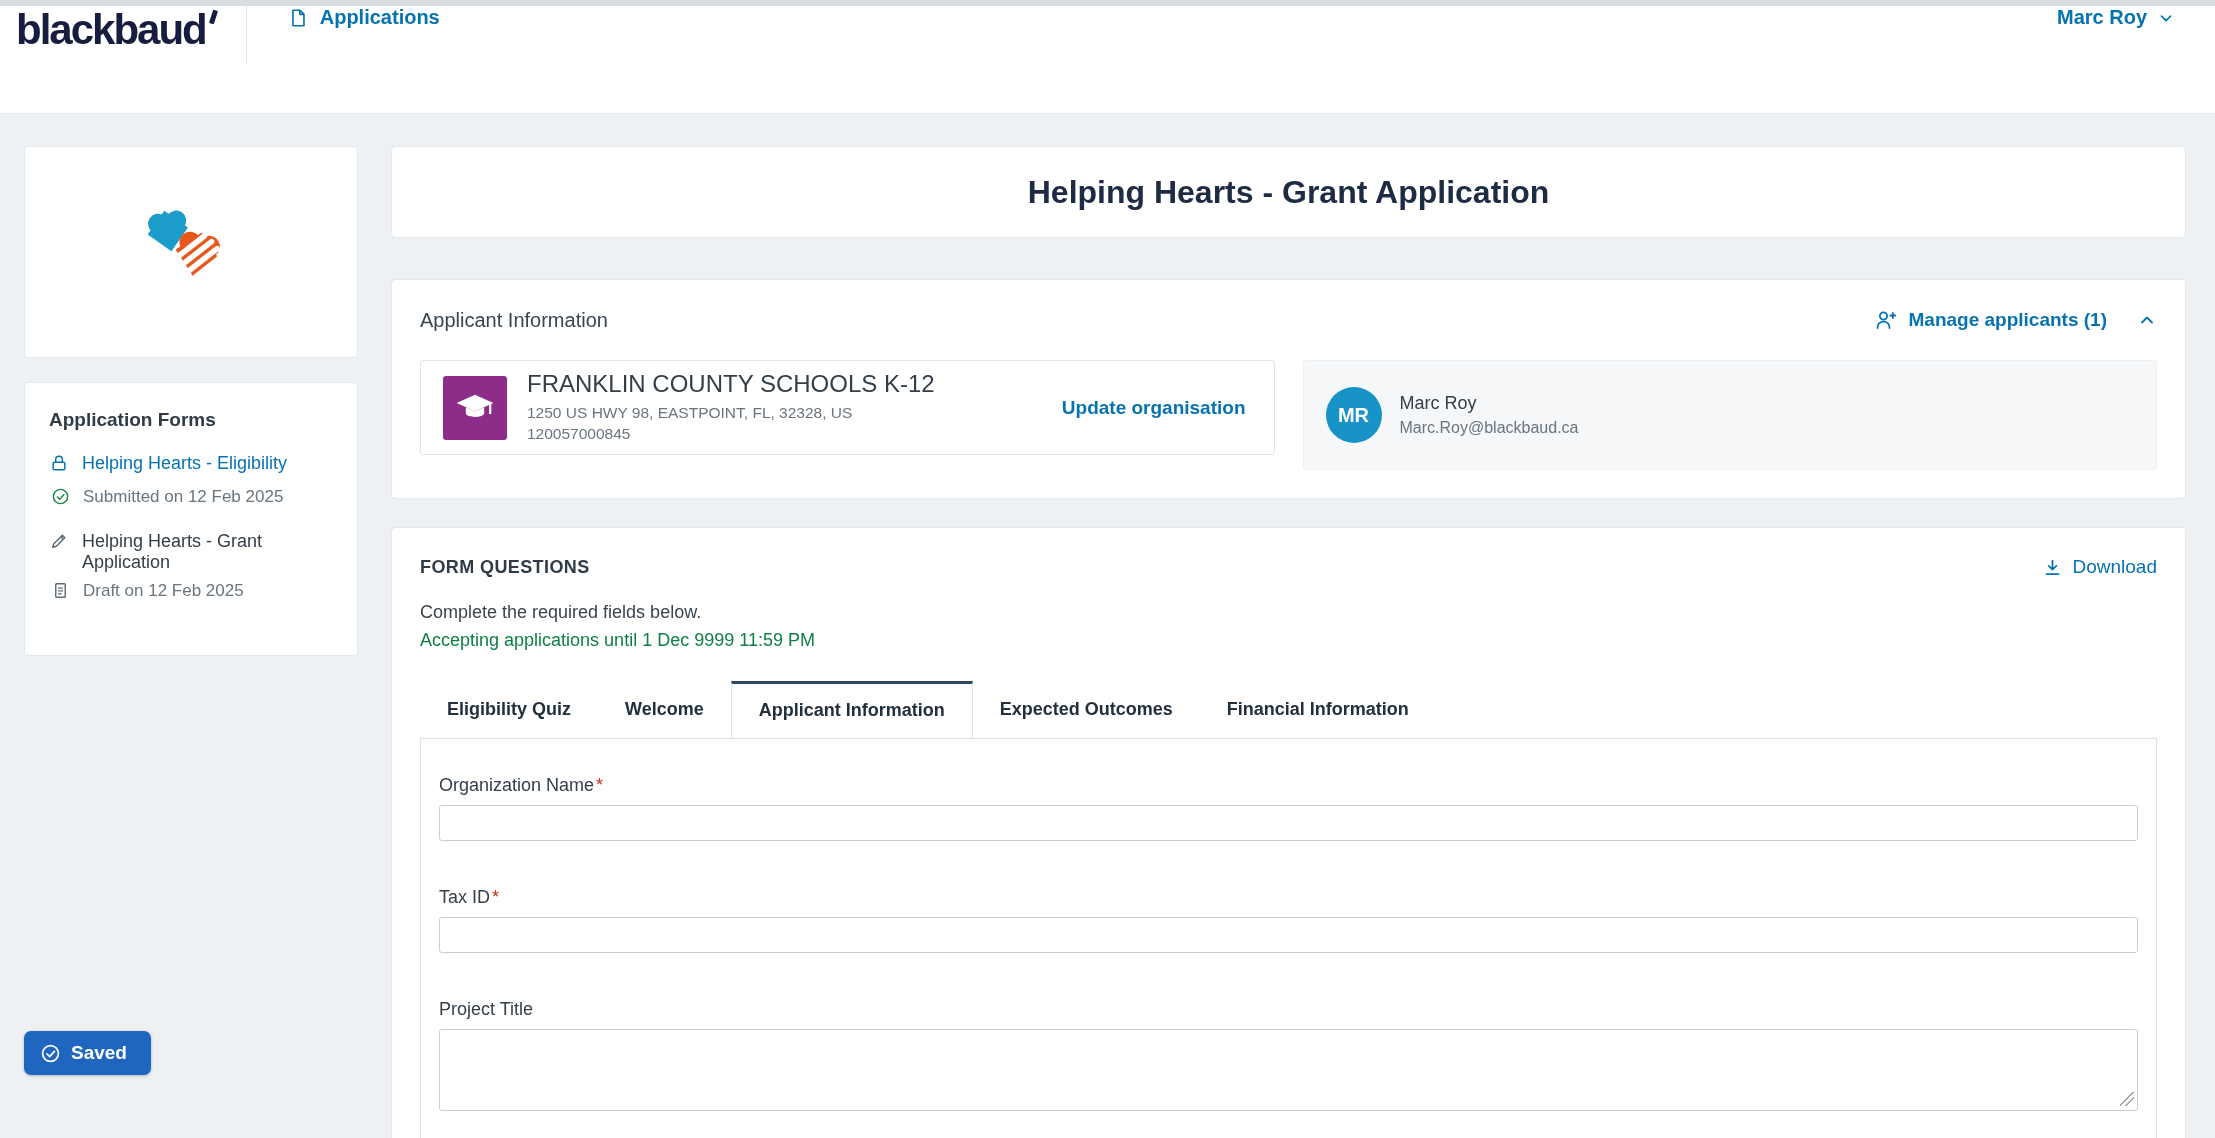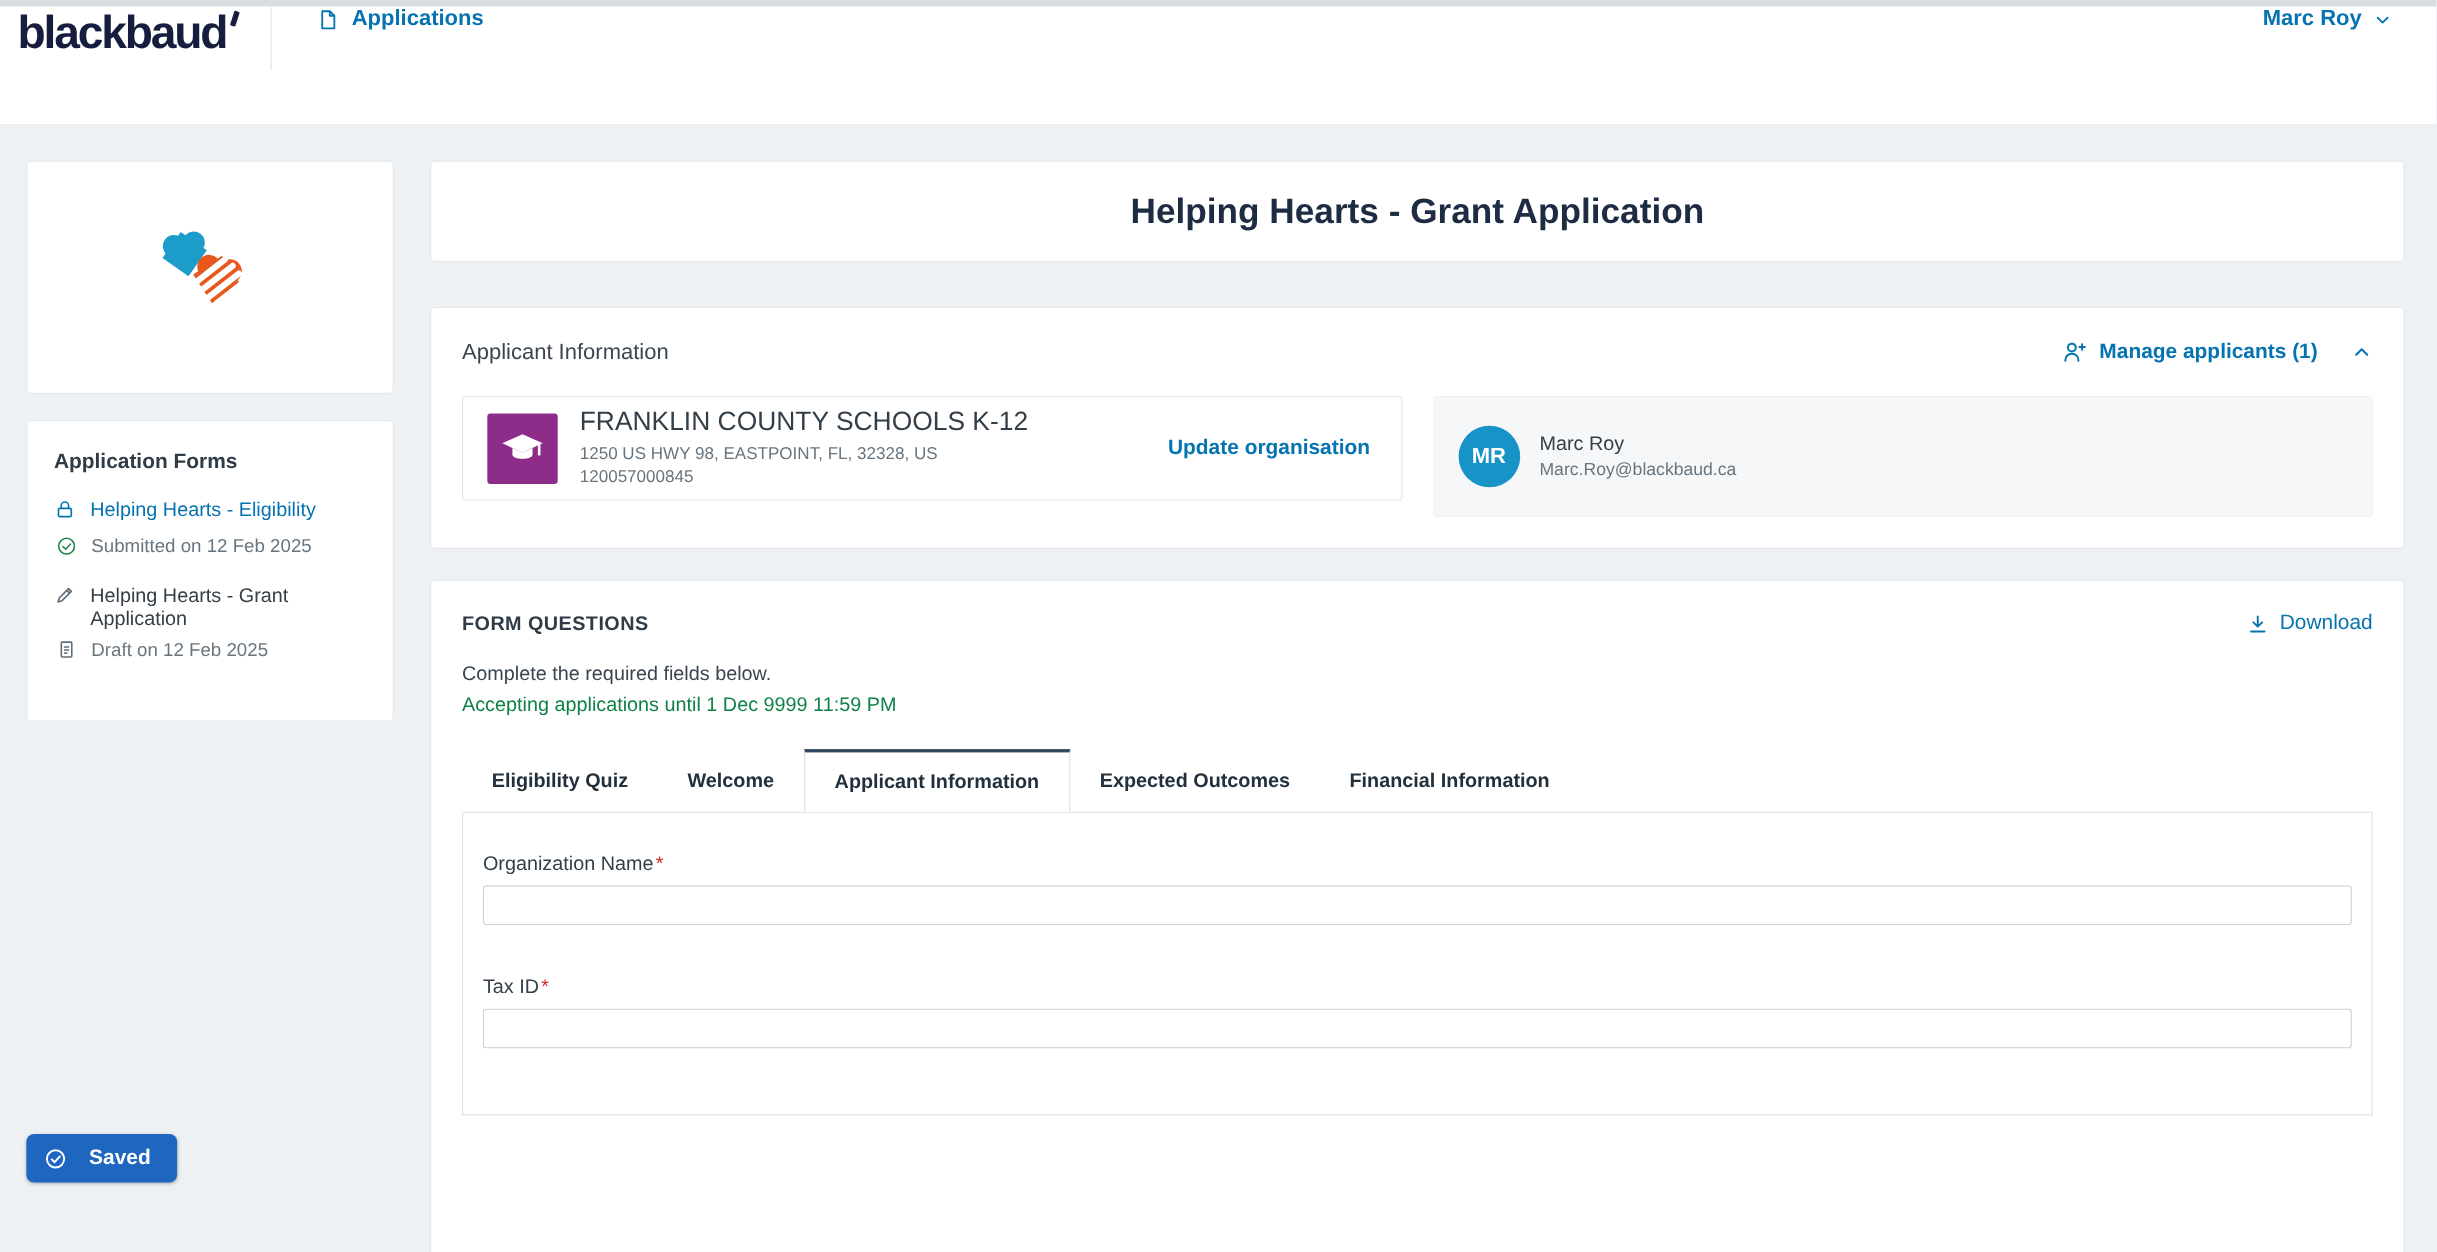--- a/index.html
+++ b/index.html
@@ -24,21 +24,21 @@
   .form-item { display:flex; align-items:flex-start; gap:13px; font-size:18px; min-height:26px; margin-bottom:8px; cursor:default; }
   .form-item.link { color:#0673b1; cursor:pointer; }
   .form-item.current { color:#333e48; cursor:pointer; }
   .form-item.muted { color:#68757f; font-size:17px; padding-left:2px; }
   .form-item.group2 { margin-top:18px; }
   .fi-icon { flex:0 0 auto; }
   .icon-teal { color:#0673b1; }
   .icon-green { color:#1d8649; }
   .icon-gray { color:#5e6c77; }
 
-  .saved-btn { position:absolute; left:24px; top:1031px; height:44px; padding:0 24px 0 16px; background:#1f66c1; color:#fff; border:none; border-radius:7px; display:flex; align-items:center; gap:20px; font-size:19px; font-weight:bold; font-family:inherit; cursor:pointer; box-shadow:0 1px 3px rgba(0,0,0,.25); }
+  .saved-btn { position:absolute; left:24px; top:1031px; height:44px; padding:0 24px 0 16px; background:#1f66c1; color:#fff; border:none; border-radius:7px; display:flex; align-items:center; gap:10px; font-size:19px; font-weight:bold; font-family:inherit; cursor:pointer; box-shadow:0 1px 3px rgba(0,0,0,.25); }
 
   .main { position:absolute; left:391px; top:146px; width:1795px; }
   .title-card { height:92px; display:flex; align-items:center; justify-content:center; margin-bottom:41px; }
   .page-title { font-size:32px; font-weight:bold; color:#1d2b43; }
 
   .applicant-card { padding:28px; margin-bottom:28px; }
   .applicant-header { display:flex; align-items:center; margin-bottom:28px; }
   .applicant-title { font-size:20px; color:#3a4550; }
   .manage-wrap { margin-left:auto; display:flex; align-items:center; gap:12px; }
   .manage { display:flex; align-items:center; gap:11px; color:#0673b1; font-size:19px; font-weight:bold; }
@@ -247,17 +247,24 @@
       <div class="field">
         <div class="flabel"><span>Organization Name</span><span class="req">*</span></div>
         <input class="tinput" type="text" value="" style="">
       </div>
 
       <div class="field">
         <div class="flabel"><span>Tax ID</span><span class="req">*</span></div>
         <input class="tinput" type="text" value="" style="">
       </div>
 
+      <div class="field">
+        <div class="flabel">Project Title</div>
+        <div class="tarea-wrap">
+          <textarea class="tarea" style=""></textarea>
+          <div class="grip"></div>
+        </div>
+      </div>
 
     </div>
   </div>
 
 </div>
 
 </body></html>

